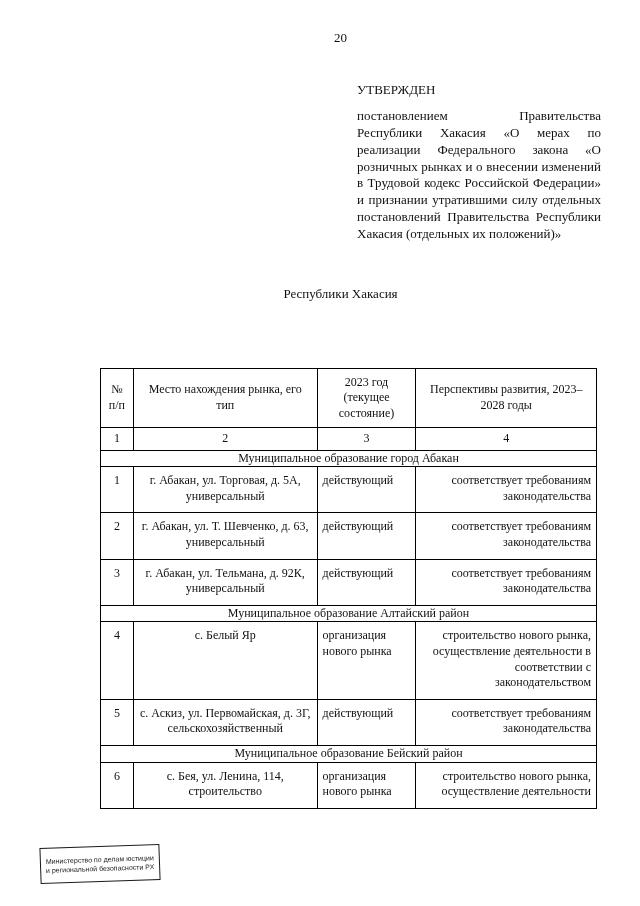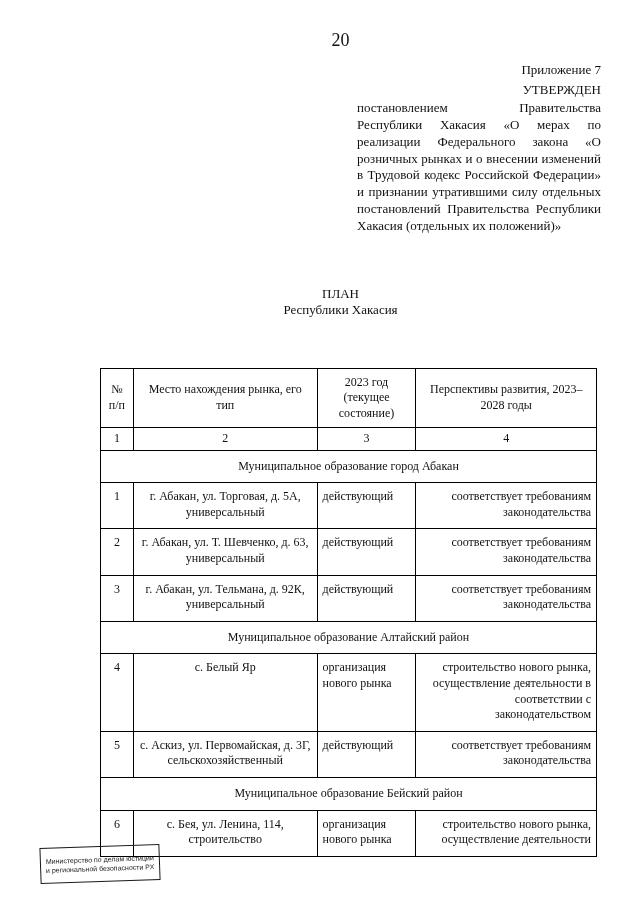--- a/index.html
+++ b/index.html
@@ -15,41 +15,41 @@
     font-family: "Liberation Serif", "DejaVu Serif", serif;
     color: #111111;
     overflow: hidden;
   }
   .page-number {
     position: absolute;
     top: 30px;
     left: 92px;
     width: 497px;
     text-align: center;
-    font-size: 18px;
+    font-size: 13px;
   }
   .annex {
     position: absolute;
     top: 62px;
     left: 357px;
     width: 244px;
     text-align: right;
     font-size: 13px;
   }
   .approved-block {
     position: absolute;
     top: 82px;
     left: 357px;
     width: 244px;
     font-size: 13px;
     line-height: 1.3;
   }
   .approved-title {
-    text-align: right;
-    margin-bottom: 1px;
+    text-align: left;
+    margin-bottom: 9px;
   }
   .approved-body {
     text-align: justify;
     text-justify: inter-word;
   }
   .doc-title {
     position: absolute;
     top: 286px;
     left: 92px;
     width: 497px;
@@ -80,21 +80,21 @@
     text-align: center;
     vertical-align: middle;
     height: 50px;
   }
   tr.row-nums td {
     text-align: center;
     padding: 3px 5px;
   }
   tr.row-section td {
     text-align: center;
-    padding: 8px 5px;
+    padding: 0 5px;
   }
   tr.row-data td {
     vertical-align: top;
     padding: 6px 5px 8px 5px;
   }
   td.c-num {
     text-align: center;
   }
   td.c-place {
     text-align: center;
@@ -130,29 +130,27 @@
     box-sizing: border-box;
   }
 </style>
 </head>
 <body>
 
 <div class="page">
 
   <div class="page-number">20</div>
 
-  <div class="annex">Приложение 7</div>
 
   <div class="approved-block">
     <div class="approved-title">УТВЕРЖДЕН</div>
     <div class="approved-body">постановлением Правительства Республики Хакасия «О мерах по реализации Федерального закона «О розничных рынках и о внесении изменений в Трудовой кодекс Российской Федерации» и признании утратившими силу отдельных постановлений Правительства Республики Хакасия (отдельных их положений)»</div>
   </div>
 
   <div class="doc-title">
-    <div>ПЛАН</div>
     <div>Республики Хакасия</div>
   </div>
 
   <div class="plan-table-wrap">
     <table class="plan-table">
       <colgroup>
         <col class="col-num">
         <col class="col-place">
         <col class="col-state">
         <col class="col-prosp">

